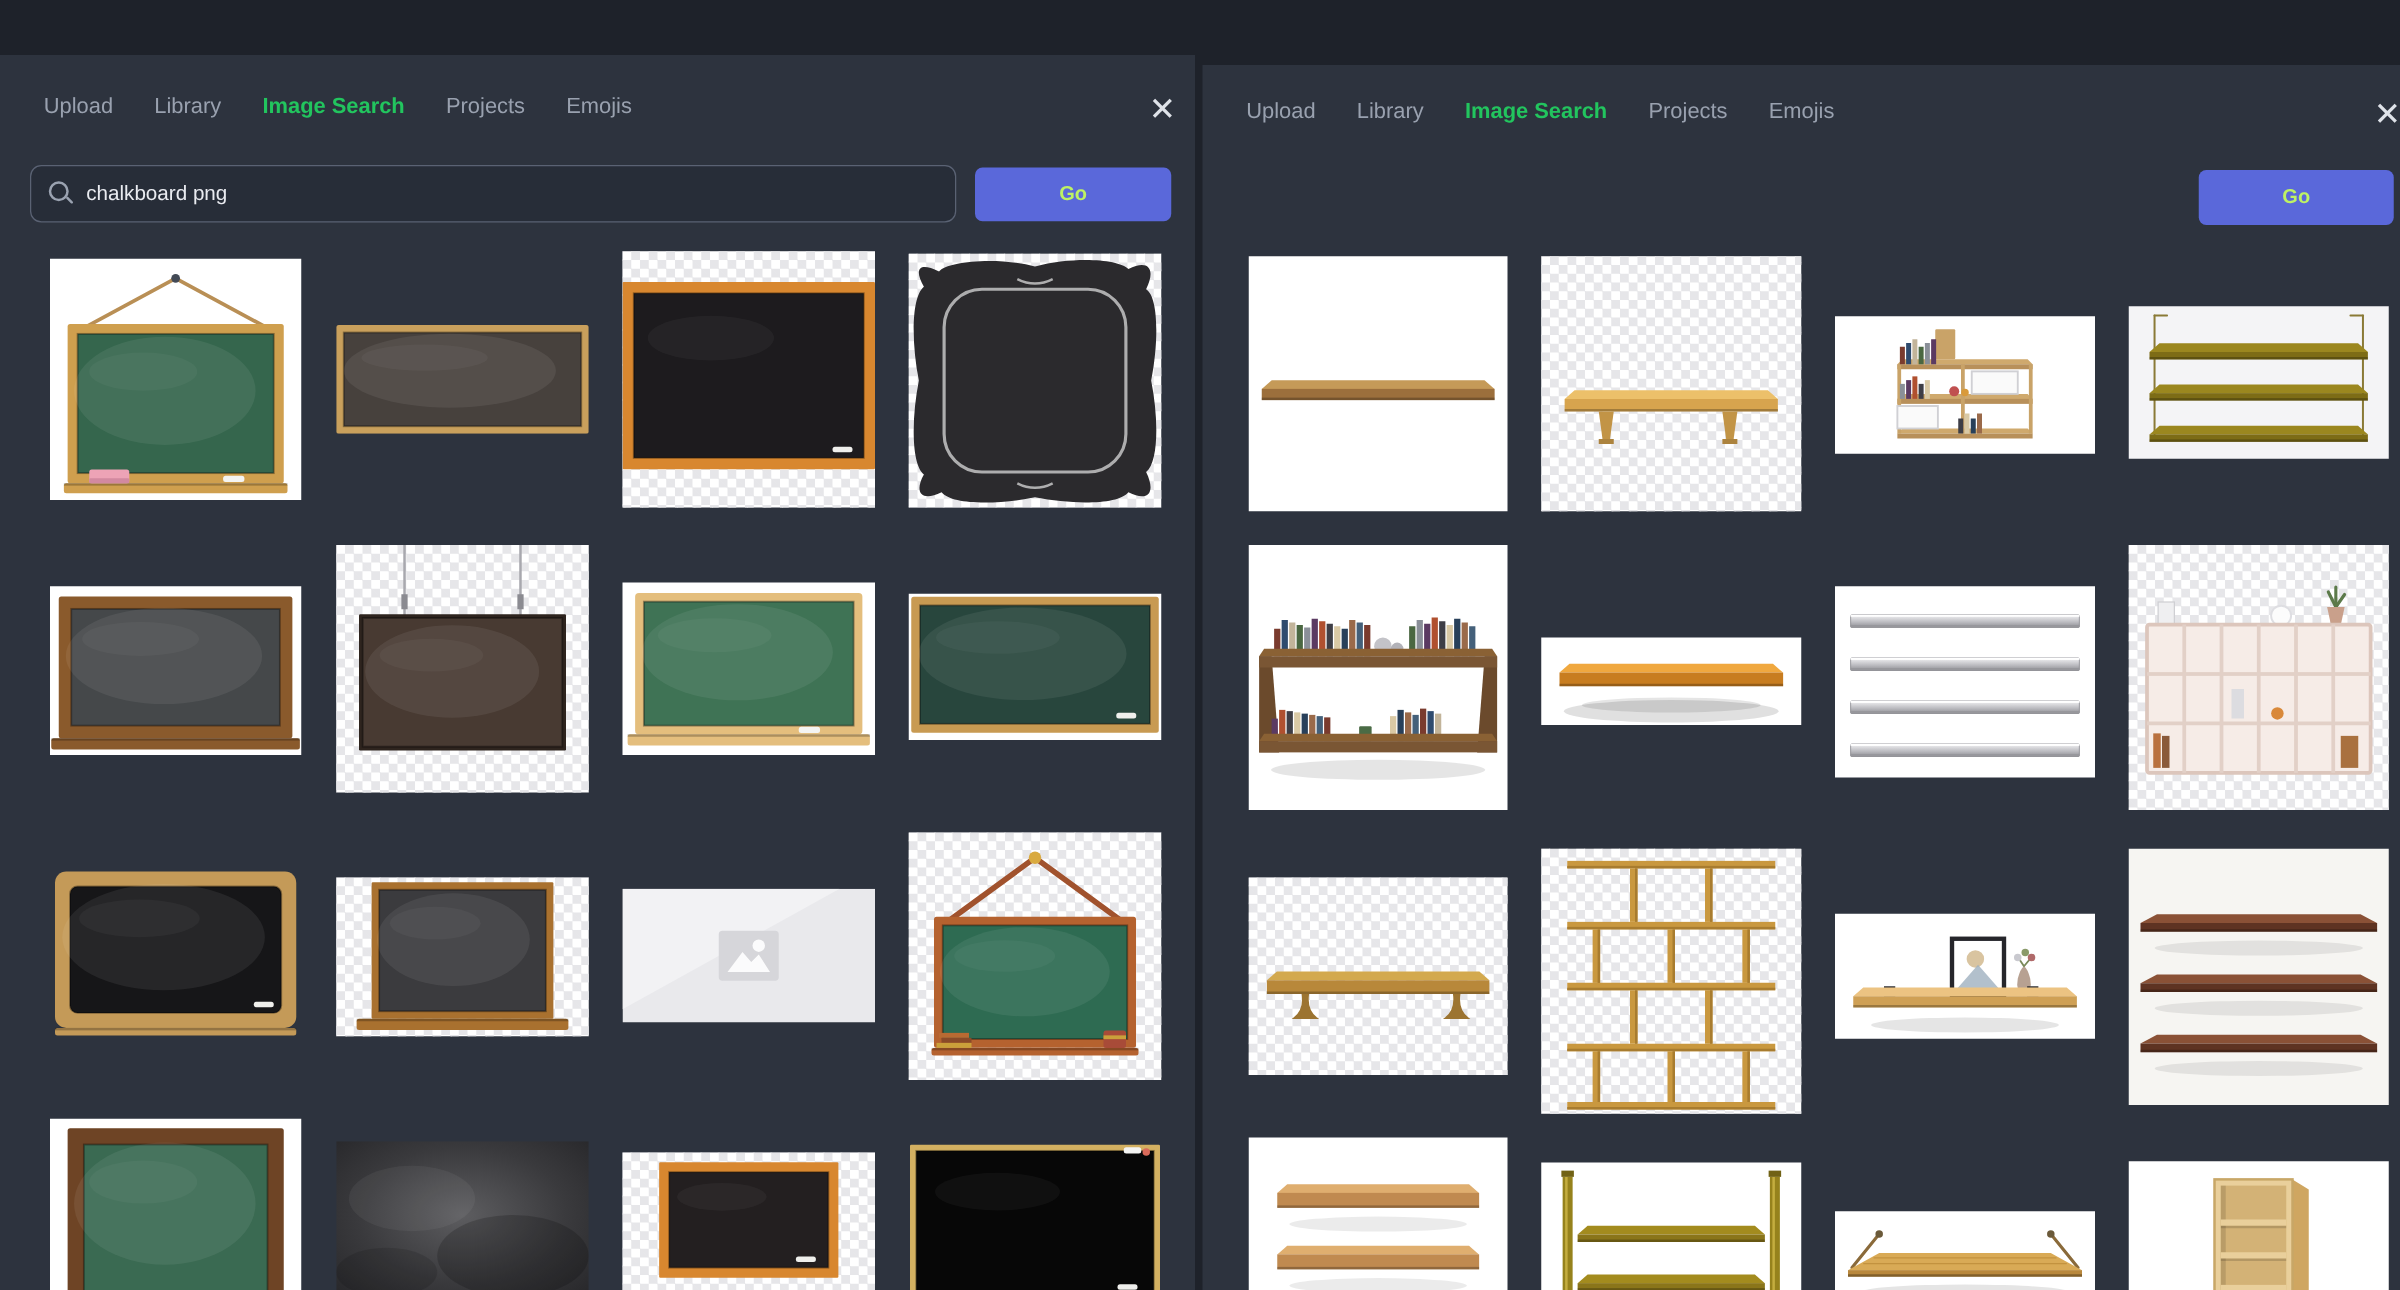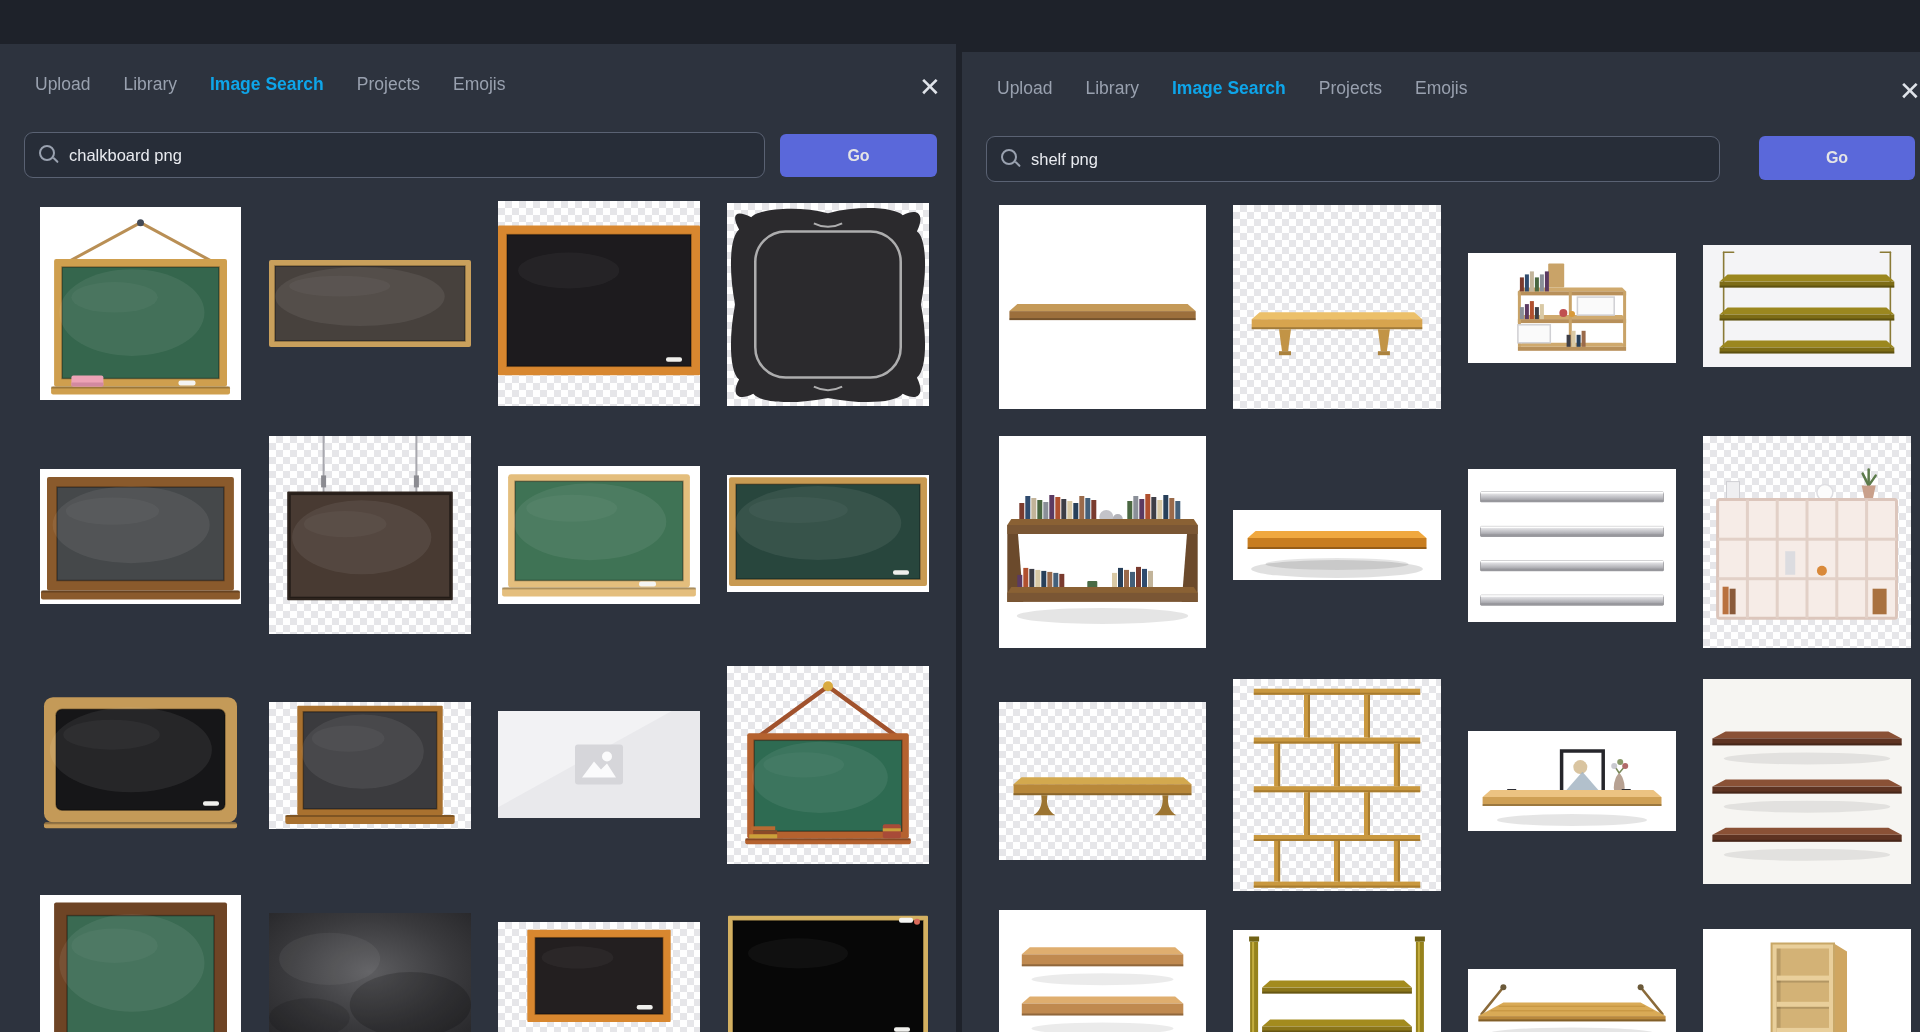--- a/index.html
+++ b/index.html
@@ -11,21 +11,21 @@
   }
   .stage{position:absolute;inset:0;margin-top:42px;}
   .panel{position:absolute;background:#2d333e;overflow:hidden;}
   #p0{left:0;top:2px;width:956px;height:1030px;}
   #p1{left:962px;top:10px;width:958px;height:1022px;}
 
   .tabs{position:absolute;left:35px;display:flex;gap:33px;align-items:center;}
   #p0 .tabs{top:30px;}
   #p1 .tabs{top:26px;}
   .tab{font-size:17.5px;color:#99a1af;cursor:pointer;white-space:nowrap;}
-  .tab.active{color:#0ea5e9;font-weight:700;}
+  .tab.active{color:#22c55e;font-weight:700;}
 
   .close{position:absolute;width:34px;height:34px;color:#dfe3e9;font-size:26px;
     line-height:34px;text-align:center;font-weight:300;cursor:pointer;}
   #p0 .close{left:913px;top:26px;}
   #p1 .close{left:931px;top:22px;}
 
   .search-wrap{position:absolute;}
   #p0 .search-wrap{left:24px;top:88px;width:741px;height:46px;}
   #p1 .search-wrap{left:24px;top:84px;width:734px;height:46px;}
   .search{
@@ -33,21 +33,21 @@
     background:#272d38;border:1px solid #5a6273;border-radius:9px;
     color:#e9ebf0;font-size:16.5px;padding:0 26px 0 44px;outline:none;
     font-family:"Liberation Sans", sans-serif;
   }
   .mag{position:absolute;left:15px;top:13px;width:12px;height:12px;
     border:2px solid #9aa2b0;border-radius:50%;z-index:2;}
   .mag::after{content:"";position:absolute;left:11px;top:12px;width:7px;height:2.4px;
     background:#9aa2b0;transform:rotate(45deg);border-radius:2px;}
 
   .go{
-    position:absolute;background:#5a68da;color:#e5e5e5;border:none;border-radius:6px;
+    position:absolute;background:#5a68da;color:#bef264;border:none;border-radius:6px;
     font-size:16px;font-weight:600;cursor:pointer;
     font-family:"Liberation Sans", sans-serif;
   }
   #p0 .go{left:780px;top:90px;width:157px;height:43px;}
   #p1 .go{left:797px;top:84px;width:156px;height:44px;}
 
   .results{position:absolute;inset:0;}
   .tile{position:absolute;cursor:pointer;}
   .tile svg{display:block;position:absolute;inset:0;}
   .bg-white{background:#ffffff;}
@@ -267,24 +267,20 @@
 
   <section class="panel" id="p1">
     <div class="tabs">
         <div class="tab">Upload</div>
         <div class="tab">Library</div>
         <div class="tab active">Image Search</div>
         <div class="tab">Projects</div>
         <div class="tab">Emojis</div>
       </div>
     <div class="close">✕</div>
-    <div class="search-wrap">
-      <span class="mag"></span>
-      <input class="search" type="text" value="shelf png" style="">
-    </div>
     <button class="go">Go</button>
     <div class="results">
         <div class="tile bg-white" style="left: 37px; top: 153px; width: 207px; height: 204px;">
           <svg viewBox="0 0 207 204" width="207" height="204" xmlns="http://www.w3.org/2000/svg">
             <polygon points="18.4,99.1 188.6,99.1 196.6,106.1 10.4,106.1" fill="#c59a58"></polygon>
             <rect x="10.4" y="106.1" width="186.3" height="9.0" fill="#9c6f3c"></rect>
             <rect x="10.4" y="113.1" width="186.3" height="2.0" fill="rgba(0,0,0,0.25)"></rect>
           </svg>
         </div>
         <div class="tile bg-checker" style="left: 271px; top: 153px; width: 208px; height: 204px;">

